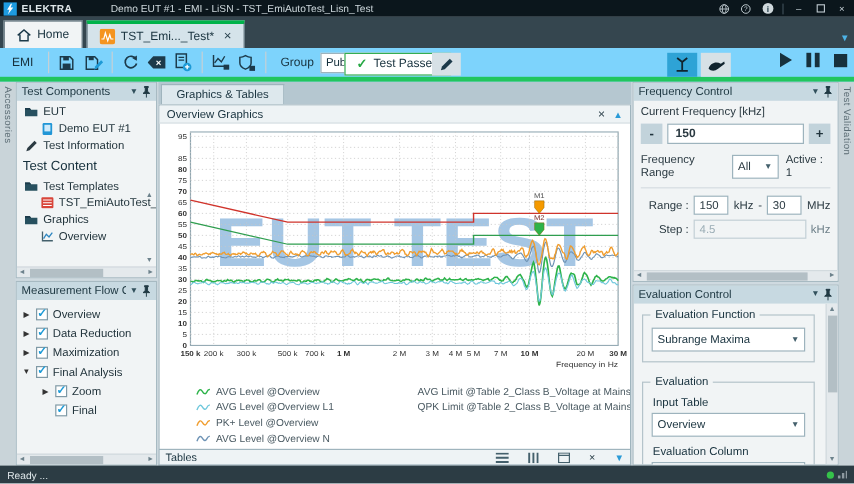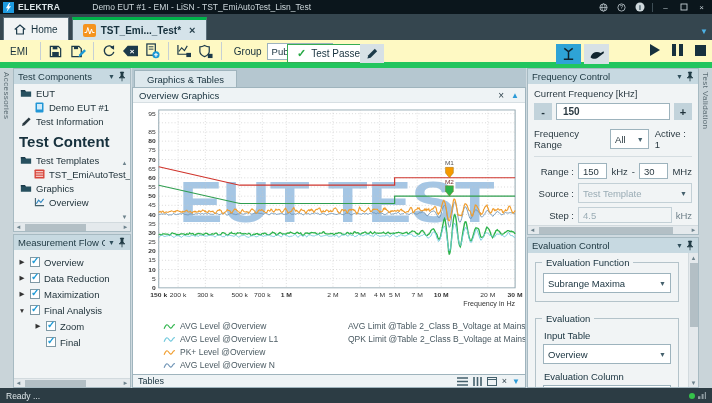--- a/index.html
+++ b/index.html
@@ -13,26 +13,26 @@
   .logo svg { display:block; }
   .appname { font-weight:bold; letter-spacing:.3px; }
   .wintitle { margin-left:32px; color:#cdd7db; }
   .tb-right { margin-left:auto; display:flex; align-items:center; gap:7px; padding-right:5px; color:#c3ced4; }
   .tb-ic { width:11px; height:11px; display:flex; align-items:center; justify-content:center; font-size:8px; cursor:default; }
   .tb-sep { width:1px; height:9px; background:#3d4d55; }
 
   
   .tabstrip { height:26px; background:#35464f; display:flex; align-items:flex-end; flex:0 0 auto; position:relative; }
   .tab { height:23px; display:flex; align-items:center; font-size:10px; padding:0 10px; margin-left:3px; border:1px solid #5a6e78; border-bottom:none; background:#f1f4f5; gap:5px; }
-  .tab.active { background:#d5e3ea; border-top:3px solid #00b34a; padding-top:0;font-weight:bold; }
+  .tab.active { background:#d5e3ea; border-top:3px solid #00b34a; padding-top:0; }
   .tab .close { font-size:11px; color:#27404c; margin-left:3px; }
   .tab-overflow { position:absolute; right:4px; bottom:4px; color:#4db3e6; font-size:8px; }
 
   
-  .toolbar { height:28px; background:#fef9c3; border-bottom:6px solid #22c55e; display:flex; align-items:center; flex:0 0 auto; position:relative; padding:0 4px; }
+  .toolbar { height:28px; background:#7dd3fc; border-bottom:4px solid #22c55e; display:flex; align-items:center; flex:0 0 auto; position:relative; padding:0 4px; }
   .mode { font-size:10px; margin:0 8px 0 6px; }
   .tsep { width:1px; height:18px; background:#c6d0d5; margin:0 4px; }
   .tbtn { width:22px; height:21px; display:flex; align-items:center; justify-content:center; border-radius:1px; }
   .tbtn svg { display:block; }
   .grp { font-size:10px; margin:0 5px 0 8px; }
   .grp-input { width:66px; height:17px; background:#fff; border:1px solid #9db3bd; font-size:9.5px; padding:0 4px; display:flex; align-items:center; }
   .passbox { position:absolute; left:287px; top:4px; height:19px; border:1px solid #35ad52; background:#fff; display:flex; align-items:center; gap:5px; padding:0 9px; font-size:10px; }
   .passbox .chk { color:#27a844; font-weight:bold; font-size:11px; }
   .editbtn { position:absolute; left:360px; top:4px; width:24px; height:19px; background:#d7e1e6; display:flex; align-items:center; justify-content:center; }
   .rightcluster { position:absolute; left:556px; top:4px; display:flex; gap:3px; }
@@ -52,21 +52,21 @@
   .sidebar { width:118px; display:flex; flex-direction:column; gap:2px; flex:0 0 auto; background:#cfdae0; }
   .panel { background:#f1f4f5; border:1px solid #a7bac2; display:flex; flex-direction:column; overflow:hidden; }
   .p-tc { height:164px; flex:0 0 auto; }
   .p-mf { flex:1; }
   .phead { height:15px; background:#c7d9e1; display:flex; align-items:center; padding:0 4px; font-size:9.5px; color:#203a44; flex:0 0 auto; gap:3px; }
   .phead .ptitle { flex:1; overflow:hidden; white-space:nowrap; }
   .phead .arr { font-size:7px; color:#31505c; }
   .tree { flex:1; overflow:hidden; position:relative; padding-top:2px; }
   .trow { height:14px; display:flex; align-items:center; gap:4px; font-size:9.5px; color:#22343c; white-space:nowrap; }
   .trow .lic { width:12px; height:12px; flex:0 0 auto; display:flex; align-items:center; justify-content:center; }
-  .tsection { font-weight:bold; font-size:15px; padding:5px 0 3px 5px; }
+  .tsection { font-weight:normal; font-size:11px; padding:5px 0 3px 5px; }
   .mini-varrows { position:absolute; right:1px; top:76px; bottom:2px; width:9px; display:flex; flex-direction:column; justify-content:space-between; align-items:center; color:#6d828c; font-size:6px; }
   .hscroll { height:9px; background:#e4e9ec; border-top:1px solid #d2dade; display:flex; align-items:center; flex:0 0 auto; font-size:6px; color:#6d828c; }
   .hscroll .ha { width:9px; text-align:center; }
   .hscroll .track { flex:1; height:7px; position:relative; }
   .hscroll .thumb { position:absolute; left:2px; top:0; height:7px; width:62%; background:#b3bfc5; }
   .exp { width:8px; font-size:6.5px; color:#333; text-align:center; flex:0 0 auto; }
   .cbx { width:10px; height:10px; background:#fff; border:1px solid #7f99a5; position:relative; flex:0 0 auto; }
   .cbx b { position:absolute; left:0px; top:-3px; color:#1d9ad6; font-size:10px; font-weight:bold; }
 
   
@@ -76,21 +76,21 @@
   .gpanel { flex:1; border:1px solid #9fb4bd; background:#fff; display:flex; flex-direction:column; min-height:0; }
   .ghead { height:15px; background:#eef3f5; border-bottom:1px solid #d7dfe3; display:flex; align-items:center; padding:0 6px; font-size:9.5px; flex:0 0 auto; }
   .ghead .sp { flex:1; }
   .ghead .gx { color:#2b3f49; font-size:10px; margin-right:7px; }
   .ghead .gup { color:#2b9bd7; font-size:8px; }
   .chartwrap { flex:1; min-height:0; }
   .chartwrap svg { width:100%; height:100%; display:block; }
   .legend { height:60px; display:flex; padding:4px 0 2px 30px; flex:0 0 auto; }
   .lcol { width:50%; }
   .litem { display:flex; align-items:flex-end; gap:4px; height:13px; font-size:8.5px; color:#4a5a62; white-space:nowrap; overflow:hidden; }
-  .tablesbar { height:13px; border:1px solid #9fb4bd; border-top:none; background:#eef3f5; display:flex; align-items:center; font-size:9px; padding:0 5px; gap:5px; flex:0 0 auto; }
+  .tablesbar { height:13px; border:1px solid #9fb4bd; border-top:none; background:#eef3f5; display:flex; align-items:center; font-size:9px; padding:0 5px; gap:16px; flex:0 0 auto; }
   .tablesbar .sp { flex:1; }
   .tablesbar svg { display:block; }
   .tablesbar .gx { font-size:9px; color:#2b3f49; }
   .tablesbar .gdn { color:#2b9bd7; font-size:8px; }
 
   
   .rightbar { width:172px; display:flex; flex-direction:column; gap:2px; flex:0 0 auto; background:#cfdae0; }
   .p-freq { height:167px; flex:0 0 auto; }
   .p-eval { flex:1; }
   .fc-body { flex:1; padding:3px 6px 0 6px; font-size:9.5px; color:#2b3a42; display:flex; flex-direction:column; }
@@ -614,27 +614,20 @@
           <div class="fcdiv"></div>
           <div class="fc-row">
             <span class="lblw">Range :</span>
             <span class="numin">150</span>
             <span>kHz</span>
             <span>-</span>
             <span class="numin">30</span>
             <span>MHz</span>
           </div>
           <div class="fc-row">
-            <span class="lblw">Source :</span>
-            <span class="sel disabled" style="flex:1;">
-              <span class="sv">Test Template</span>
-              <span class="sa">▼</span>
-            </span>
-          </div>
-          <div class="fc-row">
             <span class="lblw">Step :</span>
             <span class="numin disabled" style="flex:1;">4.5</span>
             <span style="color:#6d7f88;">kHz</span>
           </div>
         </div>
         <div class="hscroll">
           <span class="ha">◄</span>
             <span class="track">
               <span class="thumb" style="width:88%;"></span>
             </span>

